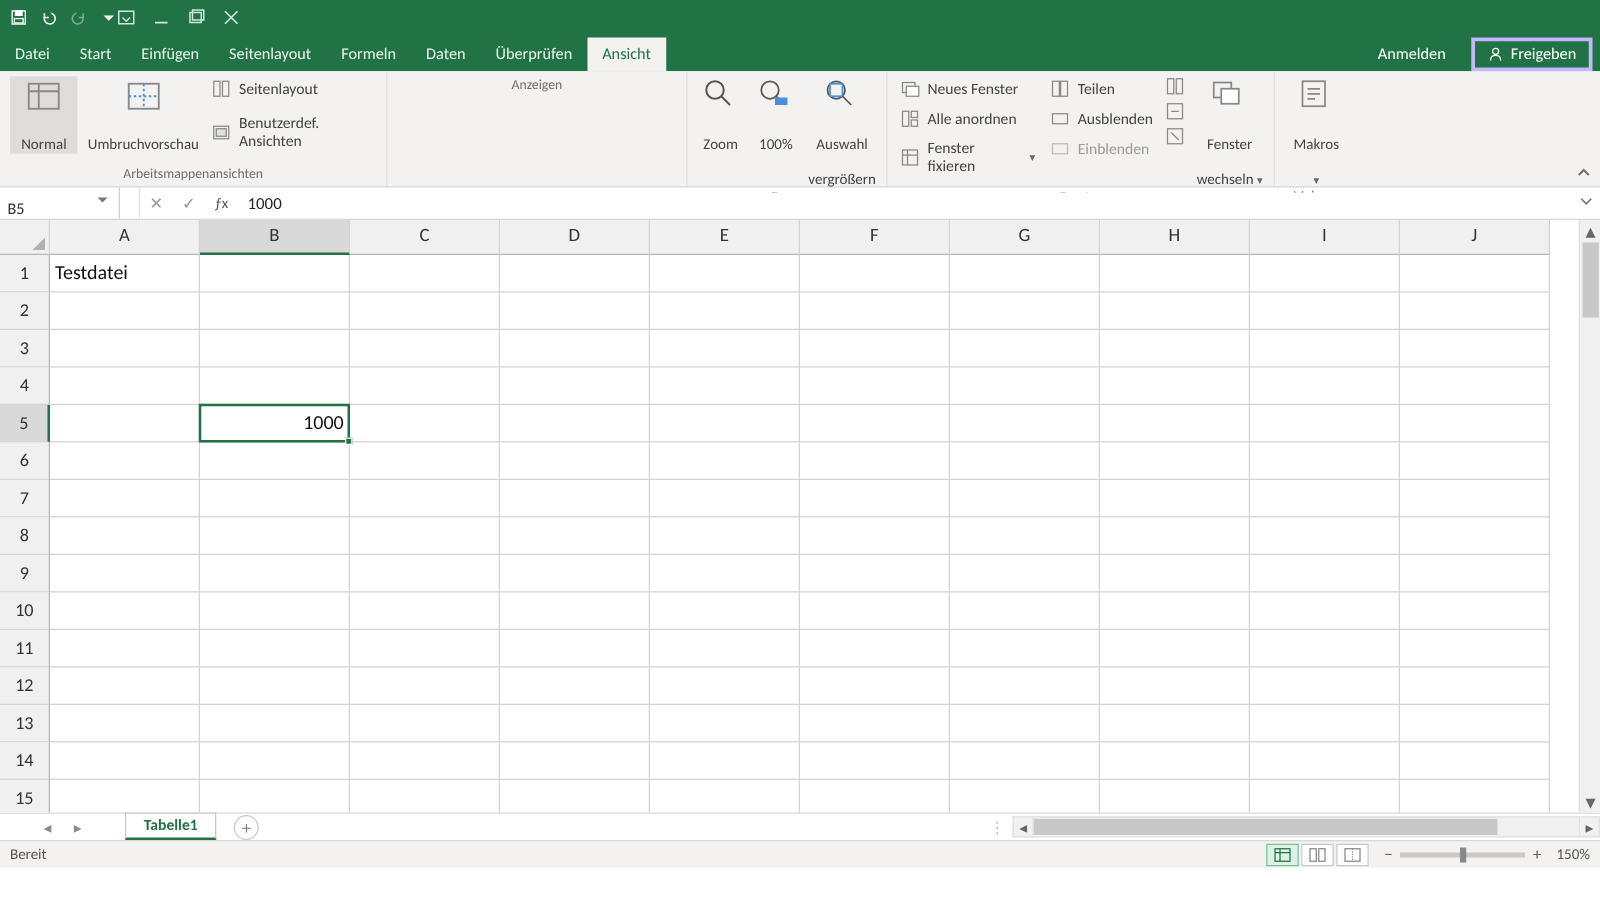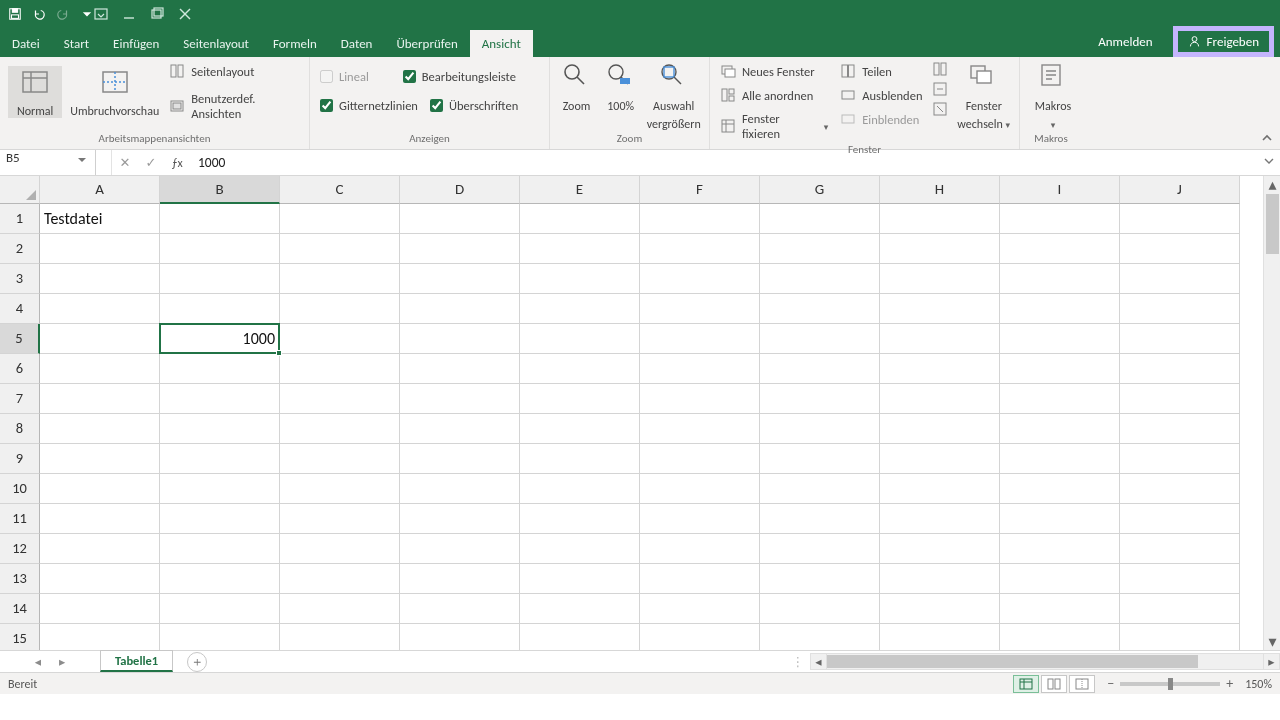--- a/index.html
+++ b/index.html
@@ -13,38 +13,38 @@
   .winctrls { display: flex; align-items: center; gap: 14px; padding-right: 10px; }
   .winctrls .ico { width: 14px; height: 14px; color: #cfe7dc; }
   
   .tabbar { height: 29px; background: #217346; display: flex; align-items: flex-end; color: #fff; font-size: 13px; }
   .tabbar .tab { padding: 6px 12px; cursor: default; color: #e8f3ee; }
   .tabbar .tab.file { background: transparent; }
   .tabbar .tab.active { background: #f3f2f1; color: #217346; }
   .tabbar .tell { display: flex; align-items: center; gap: 6px; padding: 6px 12px; color: #bedecd; }
   .tabbar .spacer { flex: 1; }
   .tabbar .right { display: flex; align-items: center; gap: 20px; padding-right: 6px; }
-  .tabbar .right .share { border: 5px solid #c4b5fd; padding: 3px 10px; display: flex; align-items: center; gap: 6px; }
+  .tabbar .right .share { border: 3px solid #c4b5fd; padding: 3px 10px; display: flex; align-items: center; gap: 6px; }
   
   .ribbon { height: 93px; background: #f3f2f1; border-bottom: 1px solid #d7d7d7; display: flex; position: relative; }
   .group { border-right: 1px solid #e0dfde; padding: 4px 8px 2px 8px; display: flex; flex-direction: column; justify-content: space-between; }
   .group .row { display: flex; align-items: center; gap: 8px; }
   .group .glabel { text-align: center; font-size: 11px; color: #6f6f6f; padding-bottom: 2px; }
-  .bigbtn { display: flex; flex-direction: column; align-items: center; justify-content: center; width: 58px; gap: 6px; font-size: 12px; color: #444; }
+  .bigbtn { display: flex; flex-direction: column; align-items: center; justify-content: center; width: 58px; gap: 16px; font-size: 12px; color: #444; }
   .bigbtn.wide { width: 90px; align-items: center; }
   .bigbtn .bicon { width: 32px; height: 32px; }
   .bigbtn.sel { background: #dedddb; }
   .smallbtn { display: flex; align-items: center; gap: 6px; font-size: 12.5px; color: #444; padding: 2px 2px; }
   .smallbtn input[type=checkbox] { width: 13px; height: 13px; accent-color: #217346; }
   .smallbtn.disabled { color: #9a9a9a; }
   .iconbox { width: 16px; height: 16px; display: inline-flex; }
   .ribbon .collapse { position: absolute; right: 6px; bottom: 4px; font-size: 12px; color: #6f6f6f; }
   
   .fbar { height: 26px; border-bottom: 1px solid #d7d7d7; display: flex; align-items: stretch; font-size: 13px; }
-  .namebox { width: 96px; border-right: 1px solid #cfcfcf; display: flex; align-items: flex-start; position: relative; }
+  .namebox { width: 96px; border-right: 1px solid #cfcfcf; display: flex; align-items: flex-end; position: relative; }
   .namebox input { border: none; width: 100%; padding: 0 18px 0 6px; font-size: 13px; color: #333; outline: none; background: transparent; }
   .namebox .dd { position: absolute; right: 3px; top: 4px; width: 16px; height: 16px; color: #777; }
   .fsep { width: 16px; border-right: 1px solid #e3e3e3; }
   .fxbtns { display: flex; align-items: center; }
   .fxbtns .b { width: 26px; text-align: center; color: #9a9a9a; }
   .fxbtns .fx { color: #555; font-size: 12px; }
   .formula { flex: 1; display: flex; align-items: center; padding-left: 8px; position: relative; }
   .formula input { border: none; width: 100%; font-size: 13.5px; color: #222; outline: none; }
   .formula .exp { position: absolute; right: 4px; top: 4px; color: #777; }
   
@@ -214,42 +214,20 @@
               </svg>
             </span>
           <span>Benutzerdef. Ansichten</span>
         </div>
       </div>
     </div>
     <div class="glabel">Arbeitsmappenansichten</div>
   </div>
 
   <div class="group" style="width:240px">
-    <div style="display:flex;flex-direction:column;gap:10px;padding-top:6px">
-      <div class="row">
-        <label class="smallbtn disabled">
-            <input type="checkbox" disabled="" style="">
-            <span>Lineal</span>
-          </label>
-        <label class="smallbtn" style="margin-left:22px">
-            <input type="checkbox" checked="" style="">
-            <span>Bearbeitungsleiste</span>
-          </label>
-      </div>
-      <div class="row">
-        <label class="smallbtn">
-            <input type="checkbox" checked="" style="">
-            <span>Gitternetzlinien</span>
-          </label>
-        <label class="smallbtn">
-            <input type="checkbox" checked="" style="">
-            <span>Überschriften</span>
-          </label>
-      </div>
-    </div>
     <div class="glabel">Anzeigen</div>
   </div>
 
   <div class="group" style="width:160px">
     <div class="row" style="align-items:flex-start">
       <div class="bigbtn" style="width:42px">
         <span class="bicon">
             <svg width="28" height="28" viewBox="0 0 28 28" fill="none" stroke="#555" stroke-width="1.6">
               <circle cx="11" cy="11" r="7"></circle>
               <line x1="16" y1="16" x2="23" y2="23"></line>

